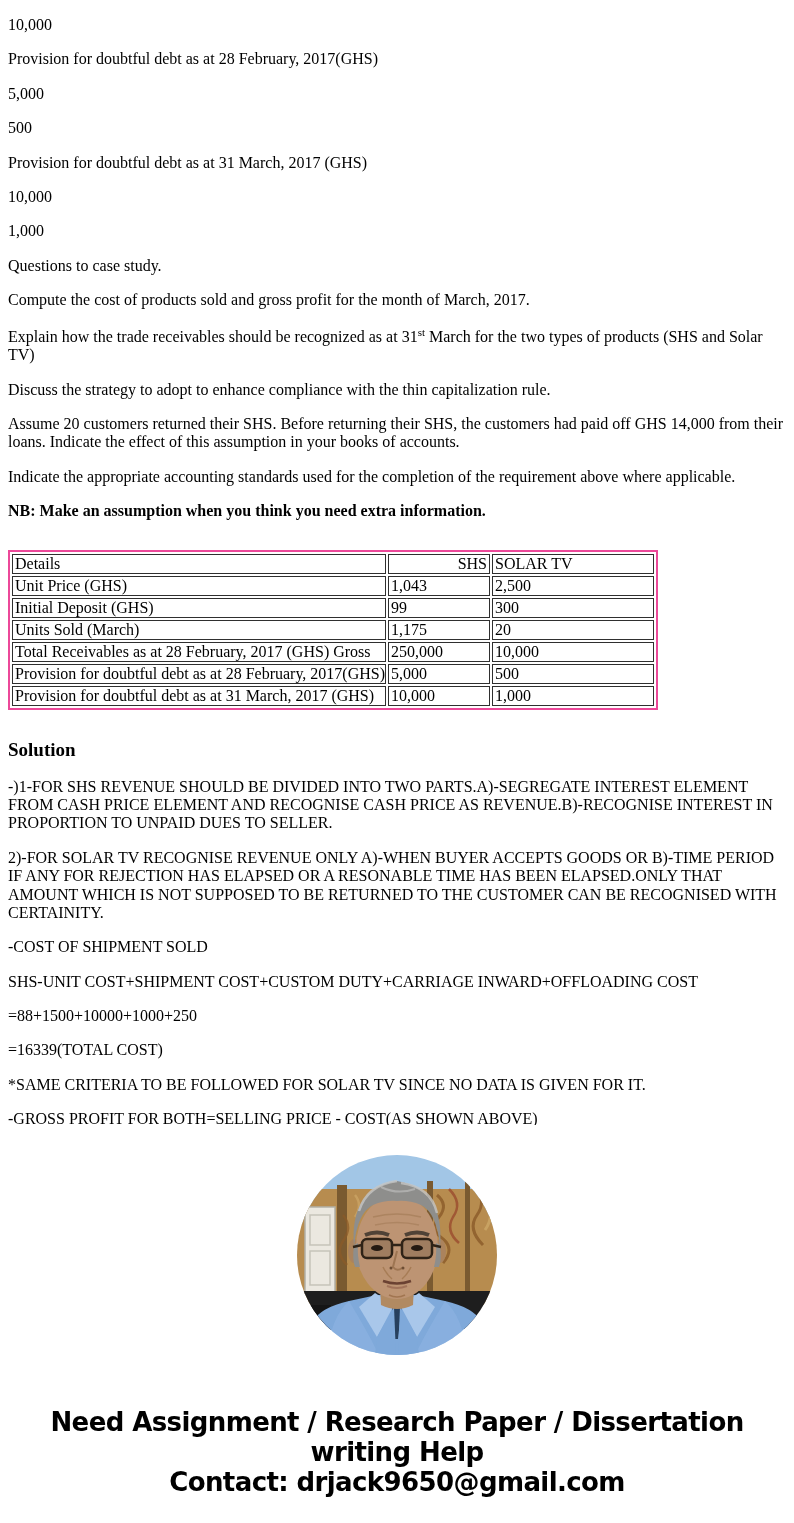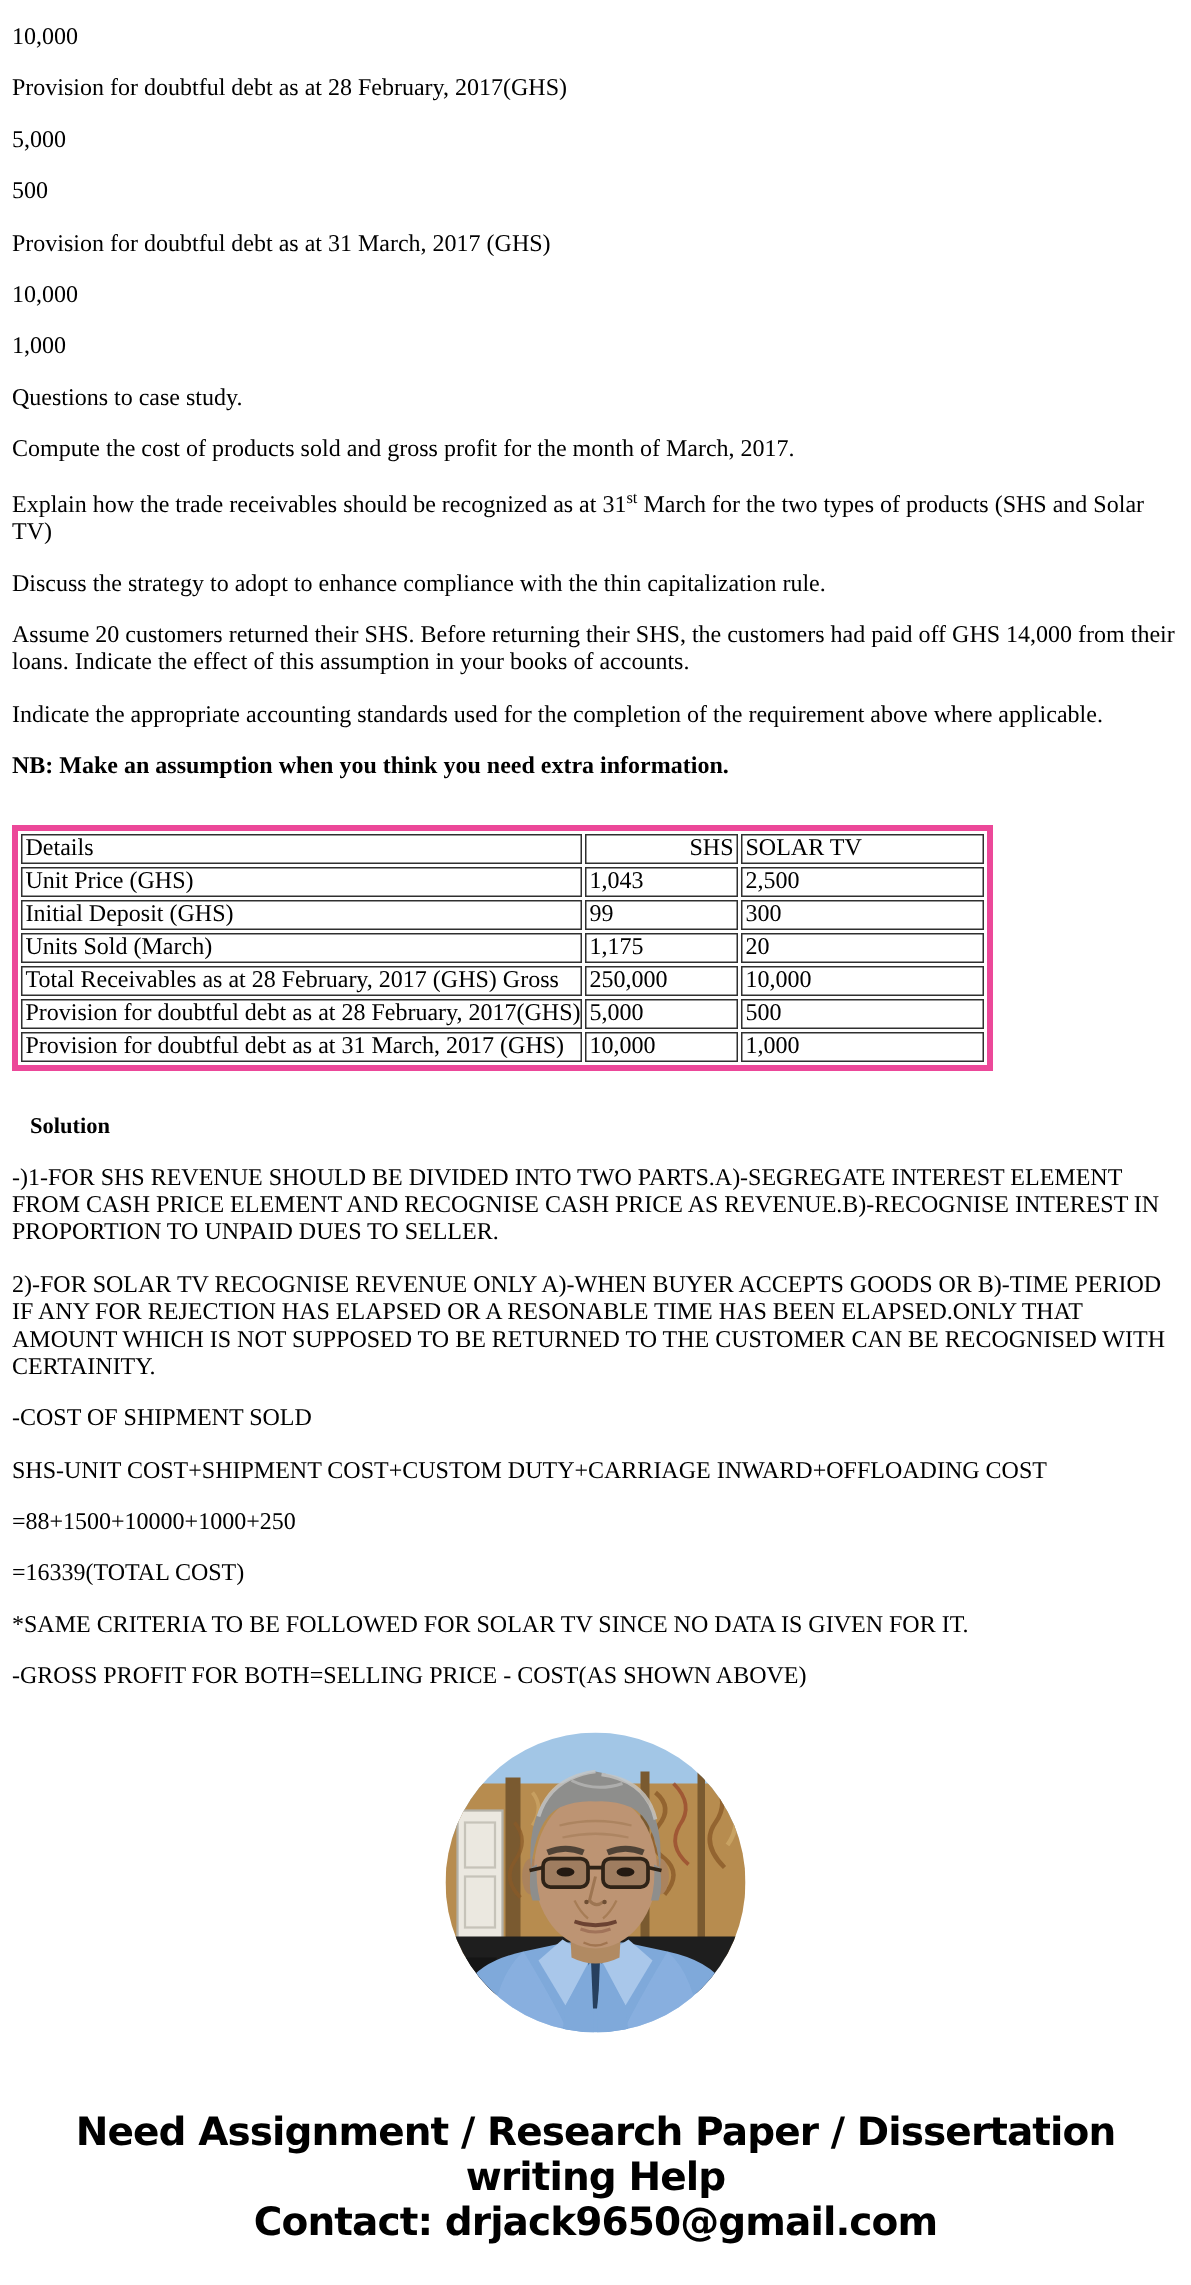--- a/index.html
+++ b/index.html
@@ -20,40 +20,40 @@
   .doc-clip p {
     margin: 16px 0;
     line-height: 1.15;
   }
   p.nb b { font-weight: bold; }
   sup { font-size: 11px; }
 
   table.case-table {
     border-collapse: separate;
     border-spacing: 2px;
-    border: 4px solid #ec4899;
+    border: 2px solid #ec4899;
     table-layout: fixed;
     width: 646px;
     margin: 29px 0;
     font-family: Liberation Serif, serif;
   }
   table.case-table td {
     border: 1px solid #2f2f2f;
     padding: 0 2px;
     line-height: 18px;
     font-size: 16px;
     overflow: hidden;
     white-space: nowrap;
   }
   td.center { text-align: right; }
 
   h3.solution-heading {
-    font-size: 15px;
+    font-size: 19px;
     font-weight: bold;
-    margin: 17px 12px;
+    margin: 17px 0;
   }
 
   .avatar-wrap {
     margin-top: 30px;
     height: 200px;
     display: flex;
     justify-content: center;
   }
   .avatar-wrap svg { display: block; }
 

